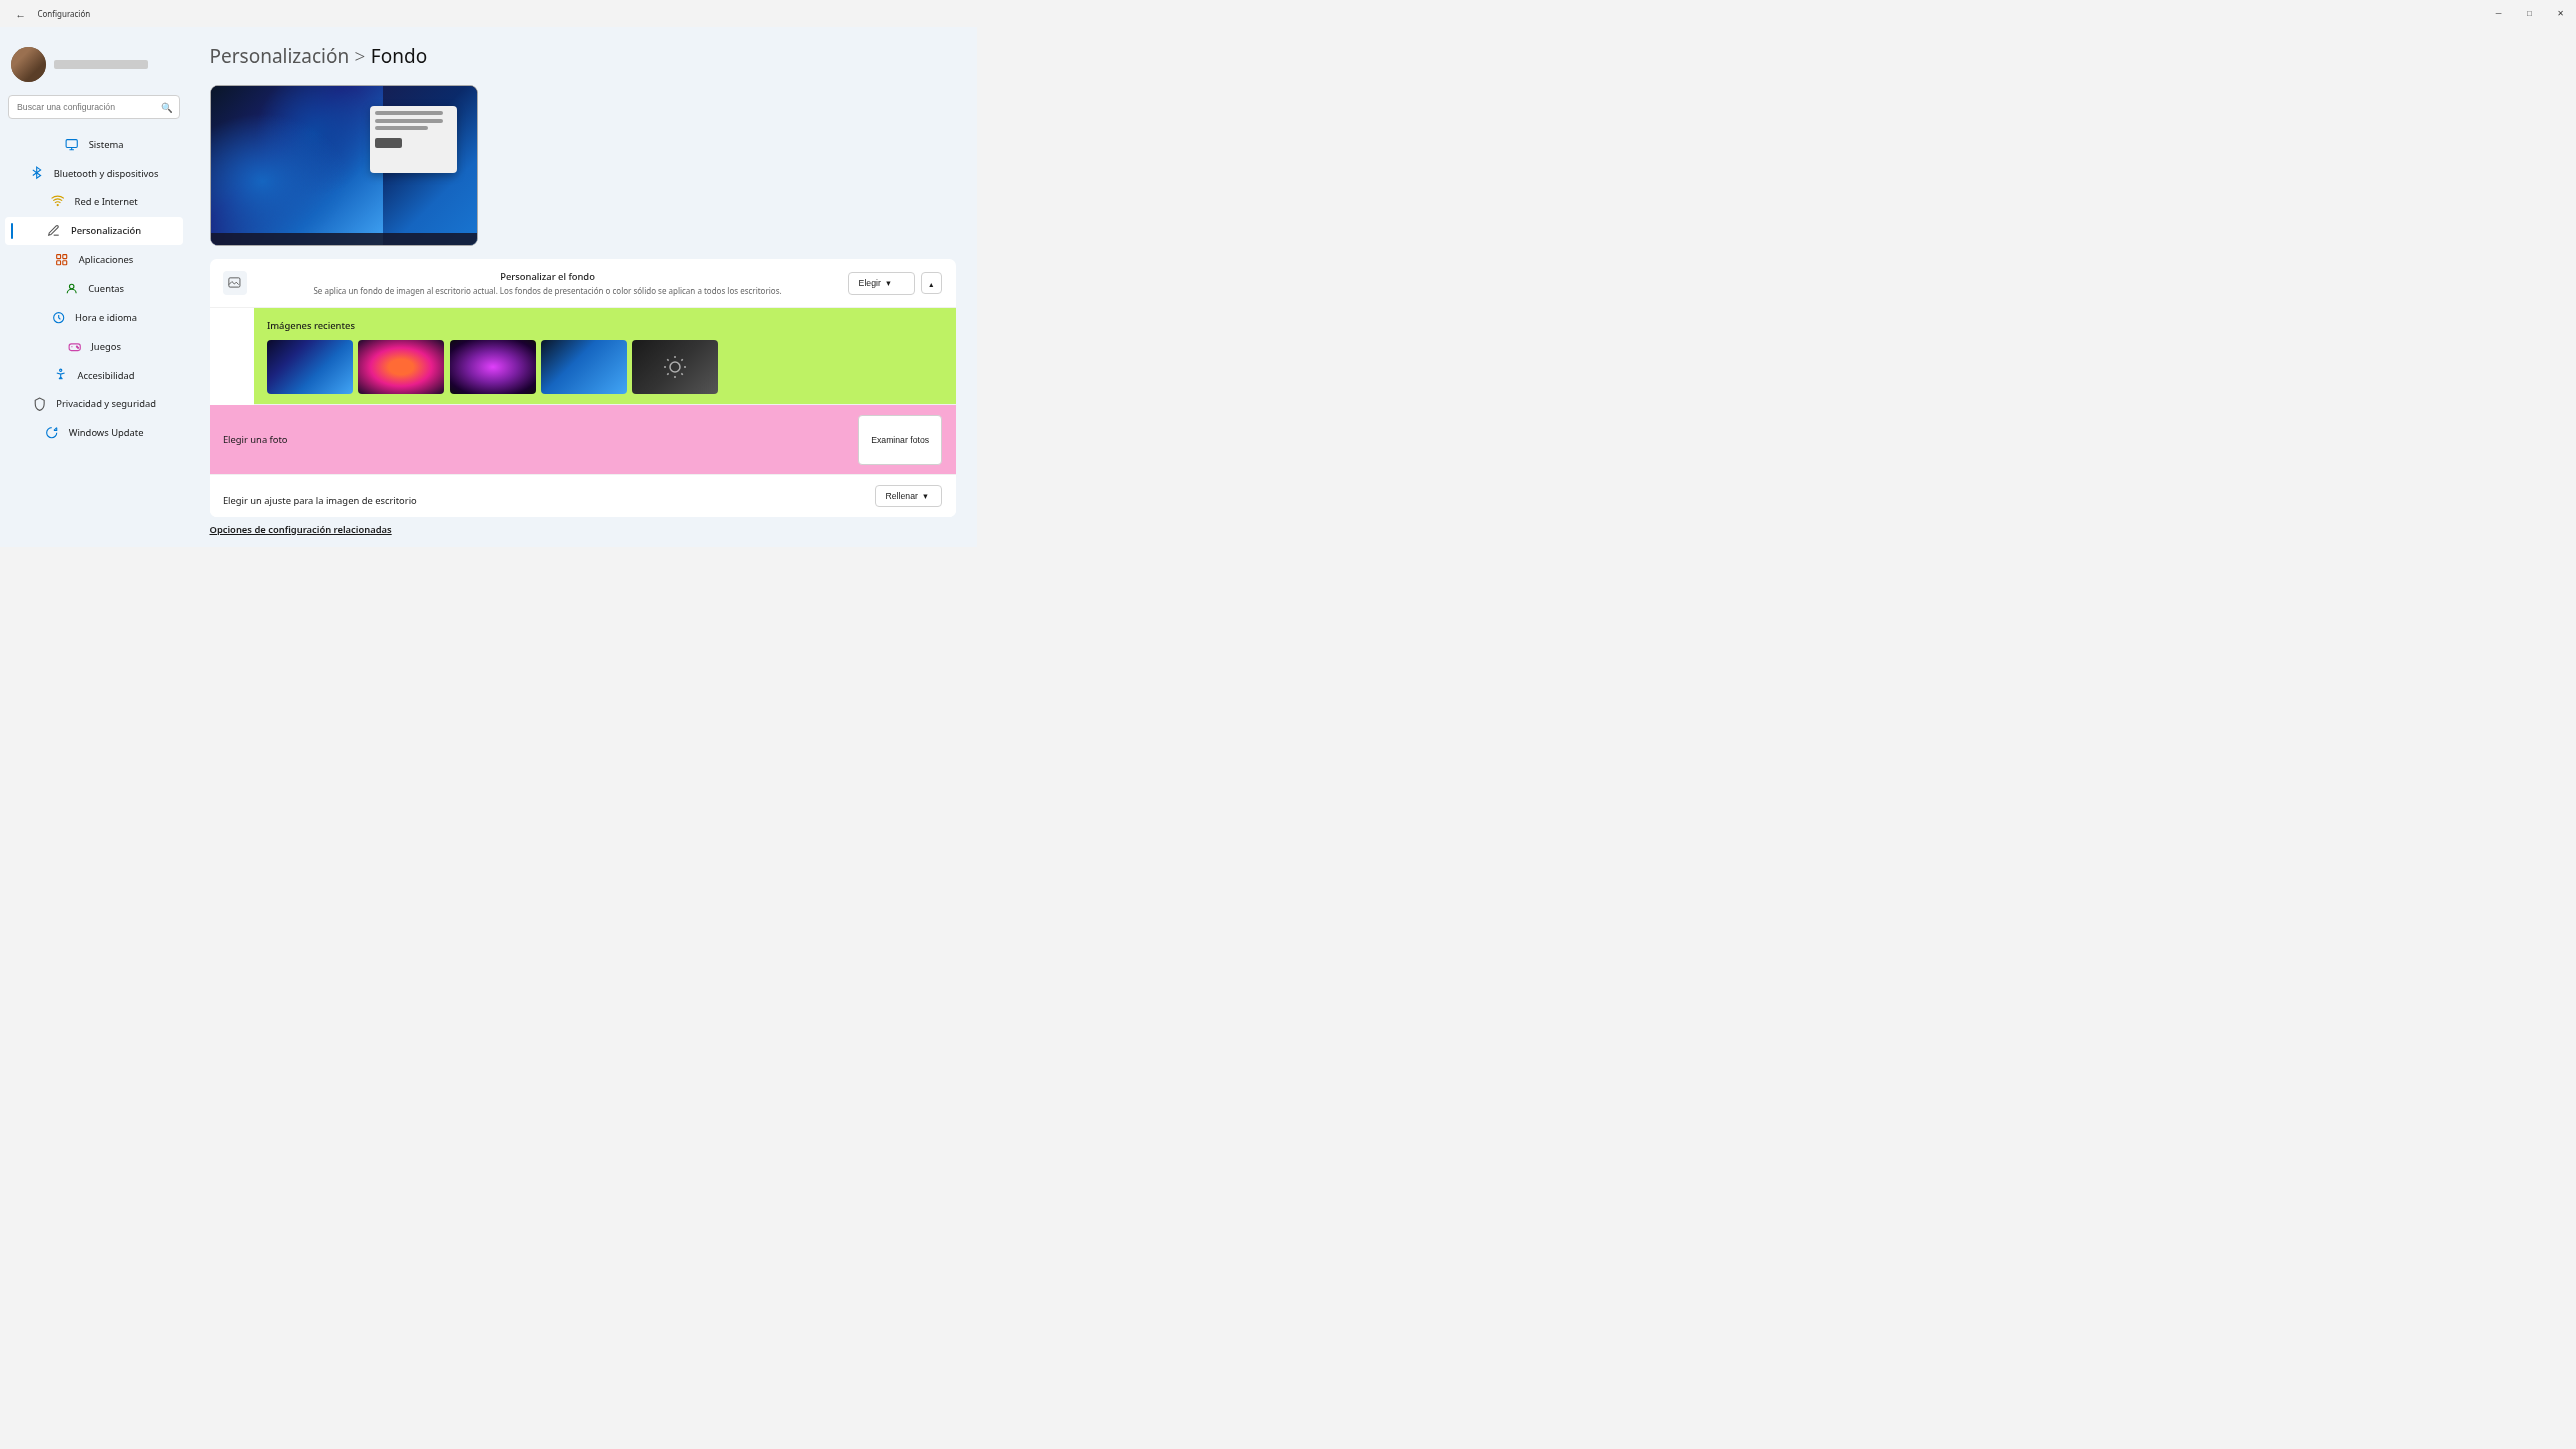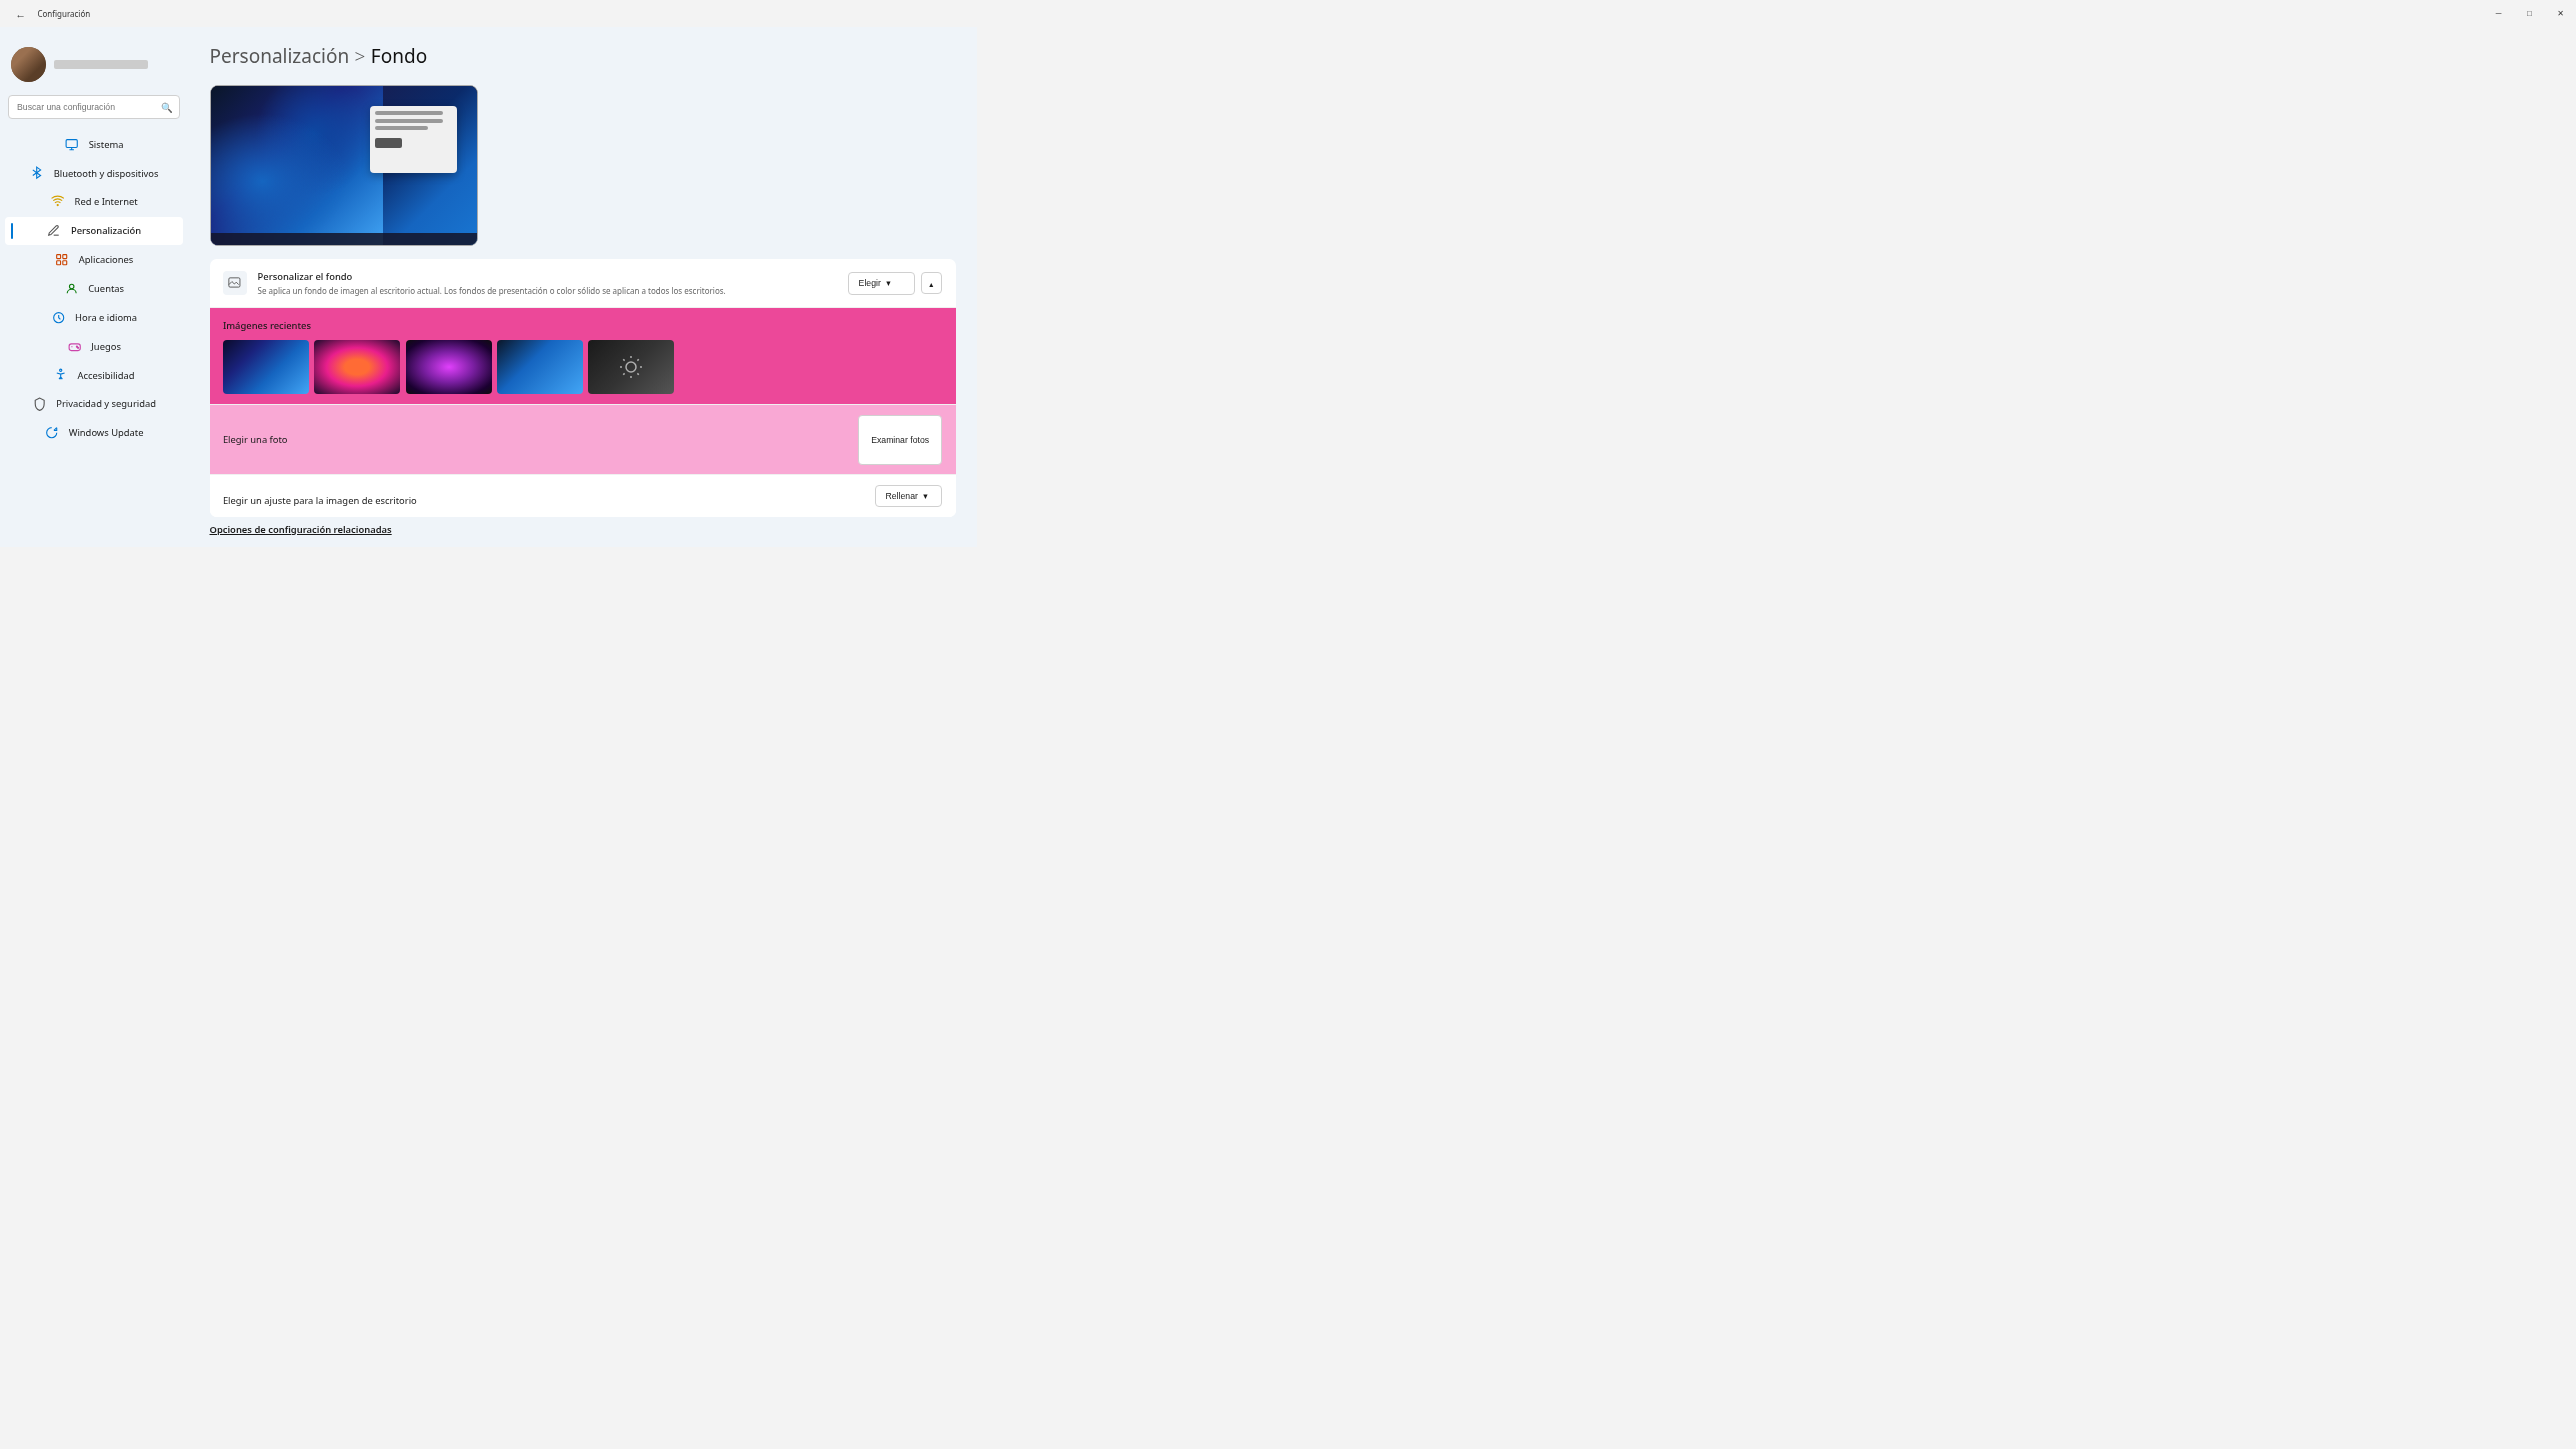--- a/index.html
+++ b/index.html
@@ -295,20 +295,21 @@
       display: flex;
       align-items: center;
       justify-content: center;
       flex-shrink: 0;
       font-size: 12px;
       color: #555;
     }
 
     .row-text {
       flex: 1;
+      text-align: center;
     }
     .row-title {
       font-size: 9.4px;
       font-weight: 500;
       color: #1a1a1a;
       margin-bottom: 2px;
     }
     .row-desc {
       font-size: 8px;
       color: #666;
@@ -343,24 +344,25 @@
       background: white;
       display: flex;
       align-items: center;
       justify-content: center;
       cursor: pointer;
       font-size: 8px;
     }
 
     
     .images-section {
-      background: #ec4899;
+      background: #bef264;
       border-radius: 0;
       padding: 10.7px 13.4px;
       border-bottom: 0.7px solid #f0f0f0;
+      margin-left: 44px;
     }
     .images-label {
       font-size: 9.4px;
       font-weight: 500;
       color: #1a1a1a;
       margin-bottom: 8px;
     }
     .images-grid {
       display: flex;
       gap: 5.4px;

